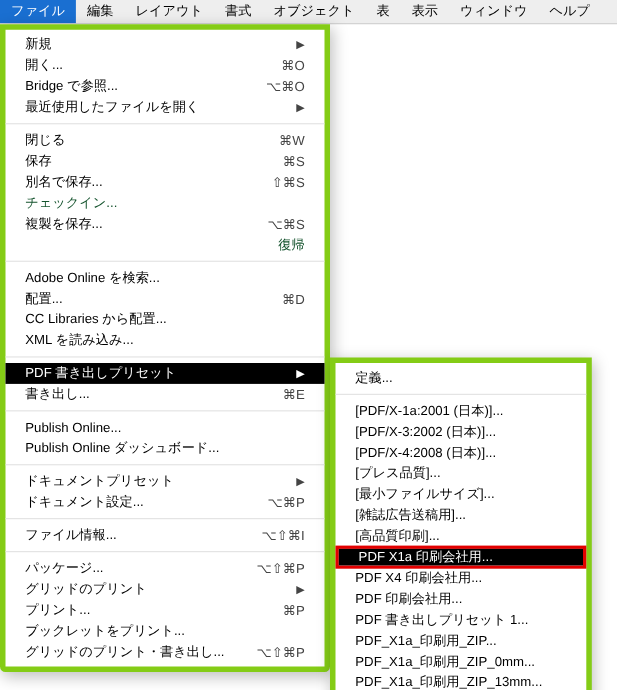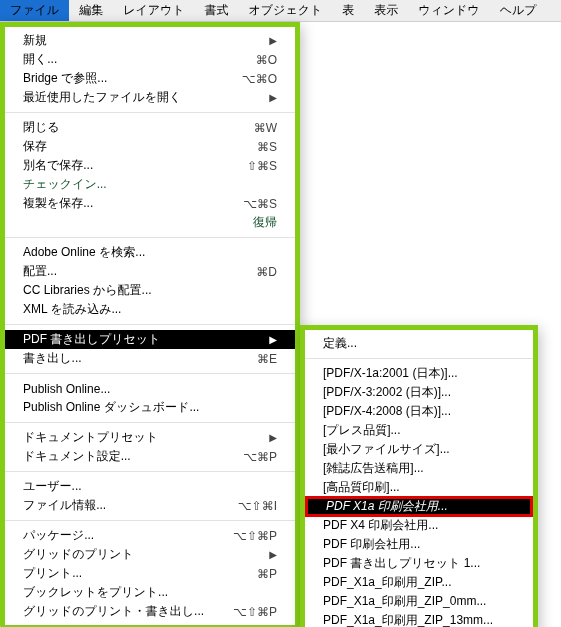--- a/index.html
+++ b/index.html
@@ -1,38 +1,38 @@
 <!DOCTYPE html>
 <html><head>
 <meta charset="utf-8">
 <style>
 * { margin: 0; padding: 0; box-sizing: border-box; user-select: none; }
 body { font-family: "Hiragino Kaku Gothic ProN", "Yu Gothic", sans-serif; font-size: 12px; background: #fff; width: 561px; height: 627px; color: #000; }
 
 .menu-bar { display: flex; background: #eeeeee; height: 22px; align-items: stretch; border-bottom: 1px solid #d0d0d0; }
 .menu-bar-item { padding: 0 10px; display: flex; align-items: center; cursor: default; }
-.menu-bar-item.active { background: #1a6fd1; color: #000000; }
+.menu-bar-item.active { background: #1a6fd1; color: #ffffff; }
 
 .dropdown { position: absolute; background: #fff; border: 5px solid #84cc16; box-shadow: 2px 4px 14px rgba(0,0,0,0.25); border-radius: 0 0 5px 5px; }
 .dropdown-main { left: 0; top: 22px; width: 300px; padding: 4px 0; }
 .dropdown-sub { left: 300px; top: 325px; width: 238px; padding: 4px 0; }
 
 .item { display: flex; align-items: center; height: 19px; padding: 0 18px; cursor: default; }
 .item .label { flex: 1; white-space: nowrap; }
 .item .arrow { font-size: 10px; color: #444; margin-left: 6px; }
 .item .shortcut { font-family: "Lucida Grande", sans-serif; font-size: 12px; color: #444; letter-spacing: 0; text-align: right; min-width: 54px; }
 .item.disabled .label, .item.disabled .shortcut { color: #14532d; }
 .item.right .label { text-align: right; }
 .item.highlighted { background: #000000; color: #fff; gap: 12px; }
 .item.highlighted .label, .item.highlighted .arrow, .item.highlighted .shortcut { color: #fff; }
 
 .sep { height: 1px; background: #e2e2e2; margin: 5px 0; }
 
 .red-box { display: flex; align-items: center; height: 21px; border: 3px solid #e20000; margin: -1px 0; }
-.red-box .item { height: 100%; flex: 1; font-style: italic; }
+.red-box .item { height: 100%; flex: 1; }
 </style>
 </head>
 <body>
 
 <div class="menu-bar" id="menu-bar">
     <div class="menu-bar-item active">ファイル</div>
     <div class="menu-bar-item">編集</div>
     <div class="menu-bar-item">レイアウト</div>
     <div class="menu-bar-item">書式</div>
     <div class="menu-bar-item">オブジェクト</div>
@@ -115,23 +115,20 @@
     <div class="item">
       <span class="label">ドキュメントプリセット</span>
       <span class="arrow">▶</span>
     </div>
     <div class="item">
       <span class="label">ドキュメント設定...</span>
       <span class="shortcut">⌥⌘P</span>
     </div>
     <div class="sep"></div>
     <div class="item">
-      <span class="label">ユーザー...</span>
-    </div>
-    <div class="item">
       <span class="label">ファイル情報...</span>
       <span class="shortcut">⌥⇧⌘I</span>
     </div>
     <div class="sep"></div>
     <div class="item">
       <span class="label">パッケージ...</span>
       <span class="shortcut">⌥⇧⌘P</span>
     </div>
     <div class="item">
       <span class="label">グリッドのプリント</span>

